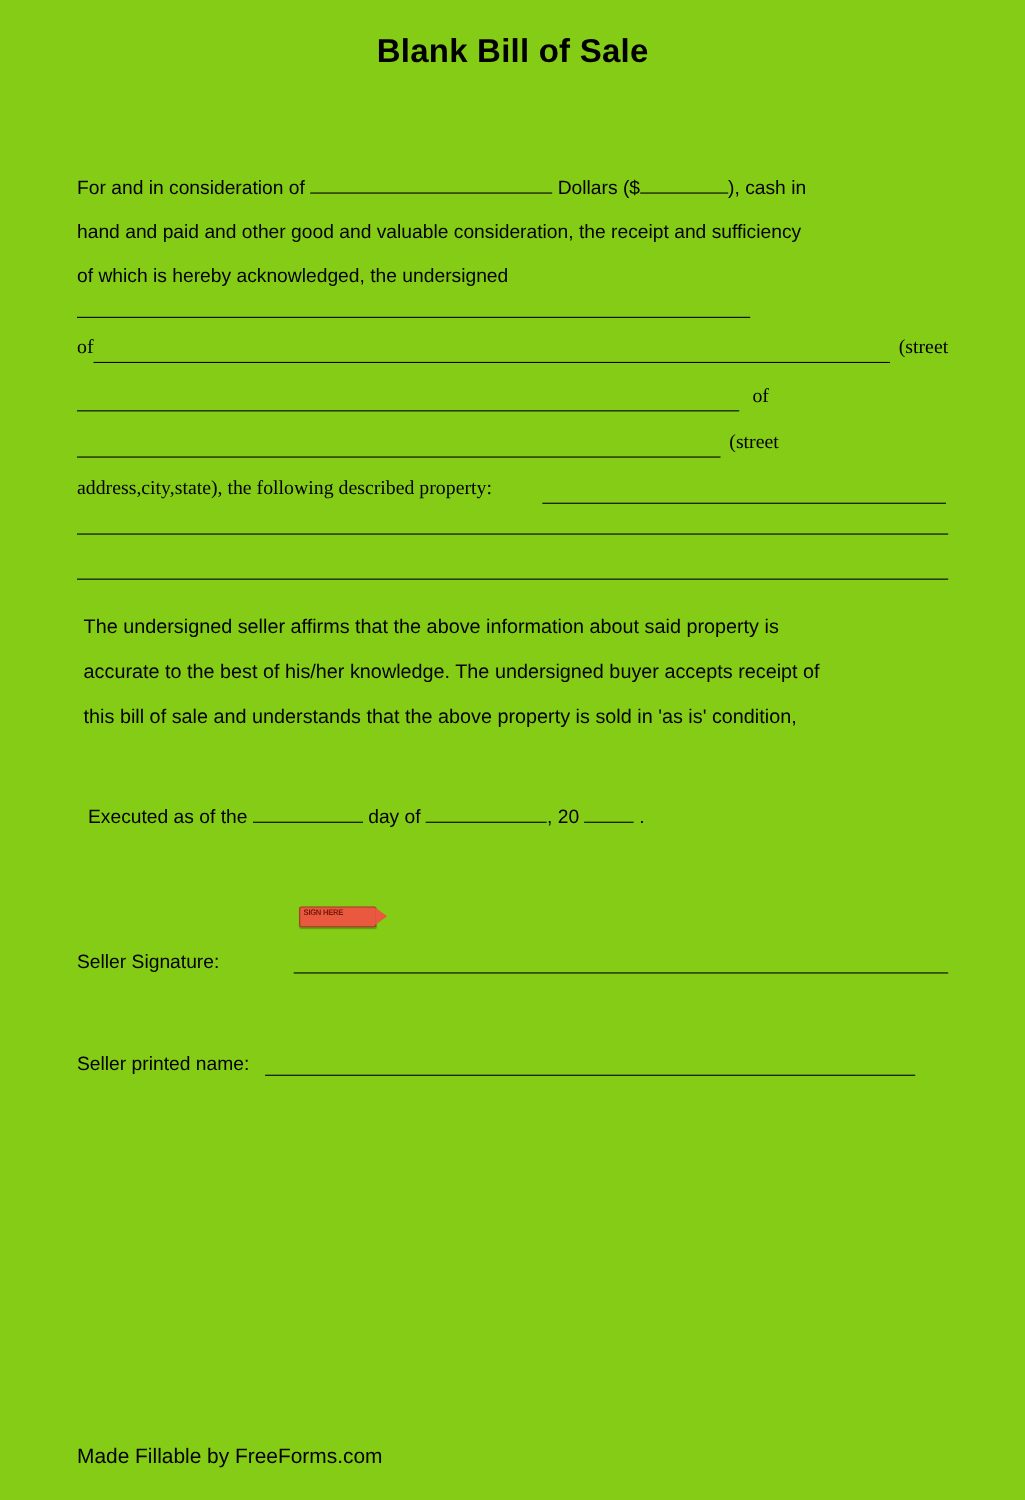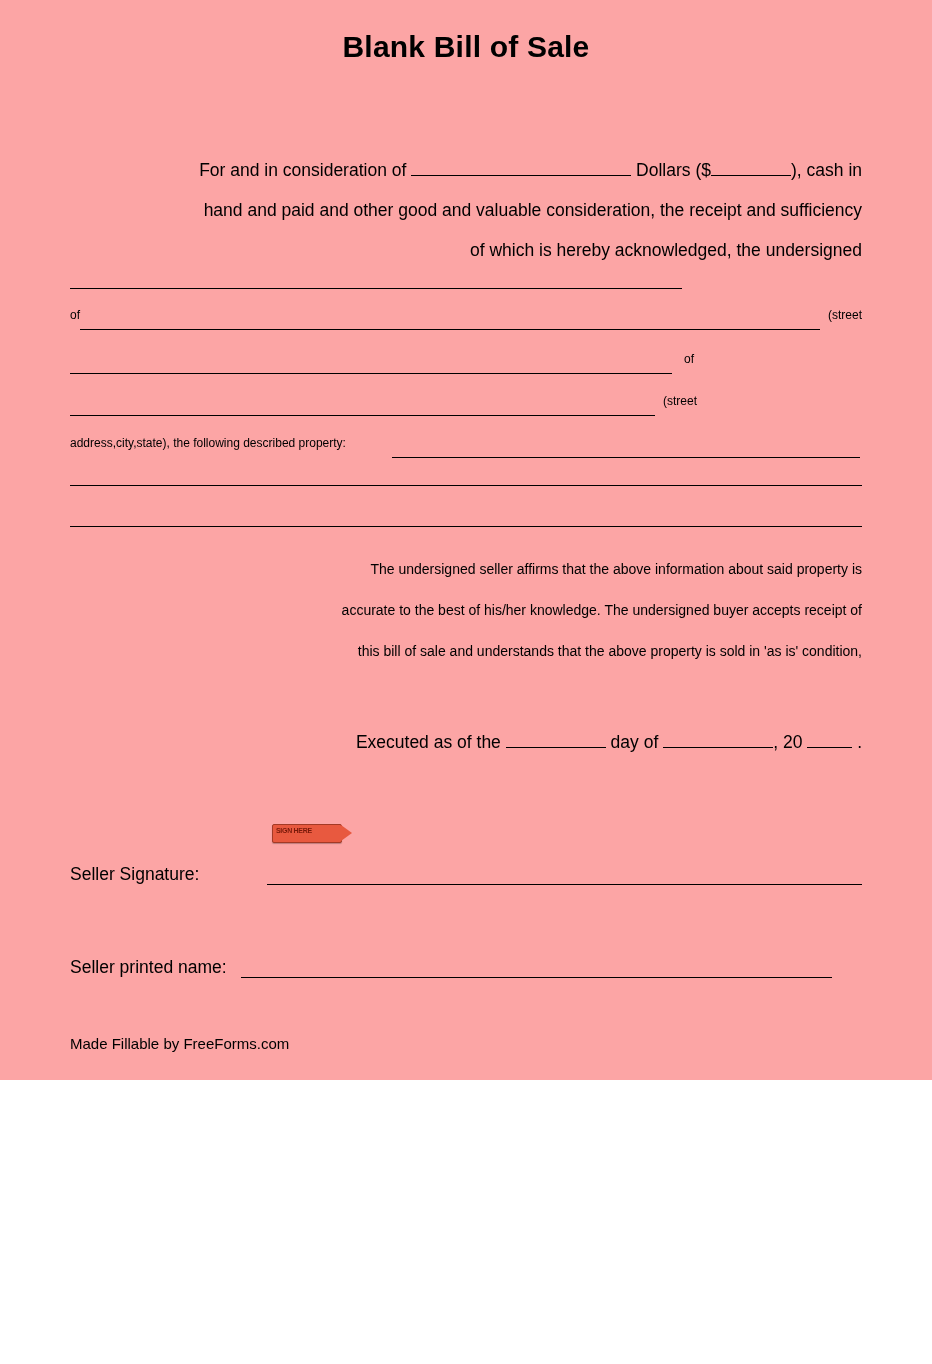--- a/index.html
+++ b/index.html
@@ -12,40 +12,39 @@
     height: 1364px;
     font-family: "Liberation Sans", sans-serif;
     color: #000000;
     position: relative;
     overflow: hidden;
   }
 
   .page {
     position: relative;
     width: 932px;
-    height: 1080px;
+    height: 1364px;
     box-sizing: border-box;
-    background: #fca5a5;
+    background: #84cc16;
   }
 
   .doc-title {
     text-align: center;
     font-size: 30px;
     font-weight: bold;
     margin: 0;
     padding-top: 30px;
     letter-spacing: 0.2px;
   }
 
   .body-block {
     position: absolute;
     left: 70px;
     right: 70px;
     top: 150px;
-    text-align: right;
   }
 
   .line {
     font-size: 17.5px;
     line-height: 40px;
     white-space: nowrap;
   }
 
   
   .ul {
@@ -59,33 +58,34 @@
 
   
   .rule {
     border-bottom: 1.6px solid #000;
     height: 0;
   }
 
   .row {
     display: flex;
     align-items: flex-end;
-    font-size: 12px;
+    font-size: 18px;
     line-height: 40px;
+    font-family: Liberation Serif, serif;
   }
   .row .grow {
     flex: 1 1 auto;
     border-bottom: 1.6px solid #000;
     height: 22px;
     margin: 0 2px 5px 2px;
   }
   .row .txt { white-space: nowrap; }
 
   .para {
-    font-size: 14px;
+    font-size: 18px;
     line-height: 41px;
   }
 
   .exec {
     font-size: 17.5px;
     line-height: 40px;
     padding-left: 10px;
   }
   .ul-dash {
     display: inline-block;
@@ -141,21 +141,21 @@
     letter-spacing: -0.3px;
     white-space: nowrap;
     transform: scaleY(1.05);
     font-family: "Liberation Sans", sans-serif;
   }
 
   .footer {
     position: absolute;
     left: 70px;
     bottom: 28px;
-    font-size: 15px;
+    font-size: 19px;
   }
 </style>
 </head>
 <body>
 
 <div class="page">
 
   <h1 class="doc-title">Blank Bill of Sale</h1>
 
   <div class="body-block">

